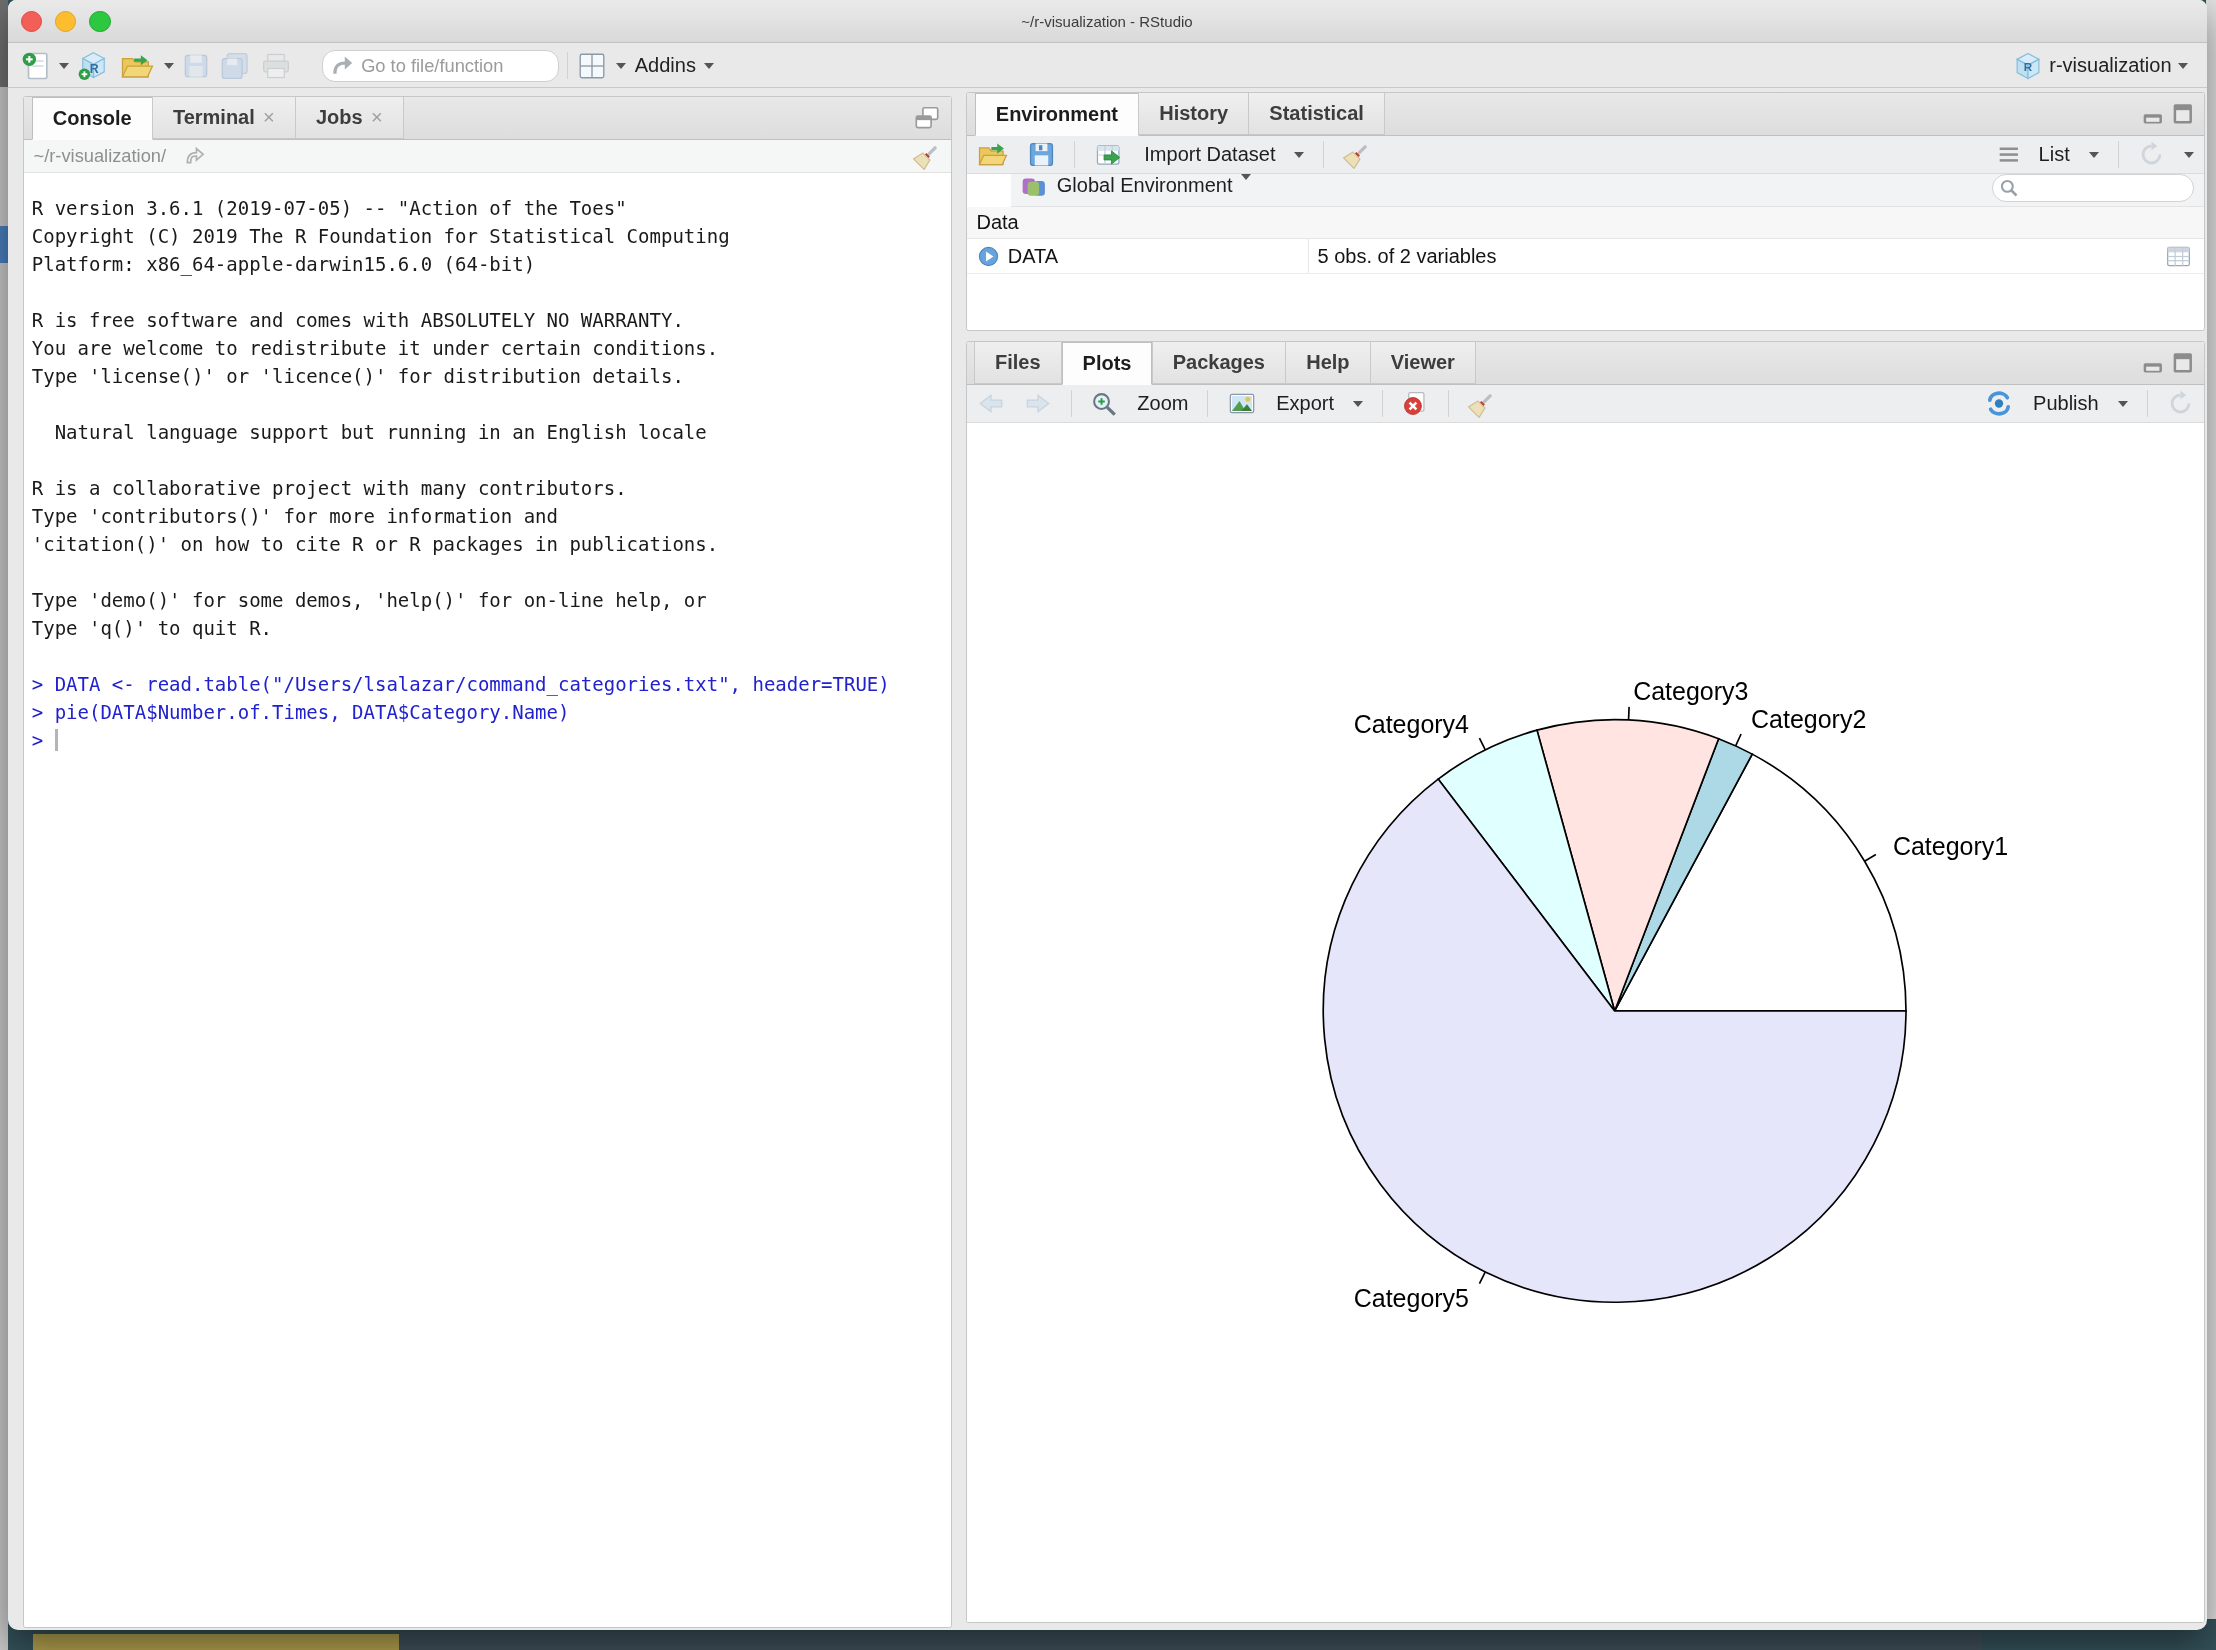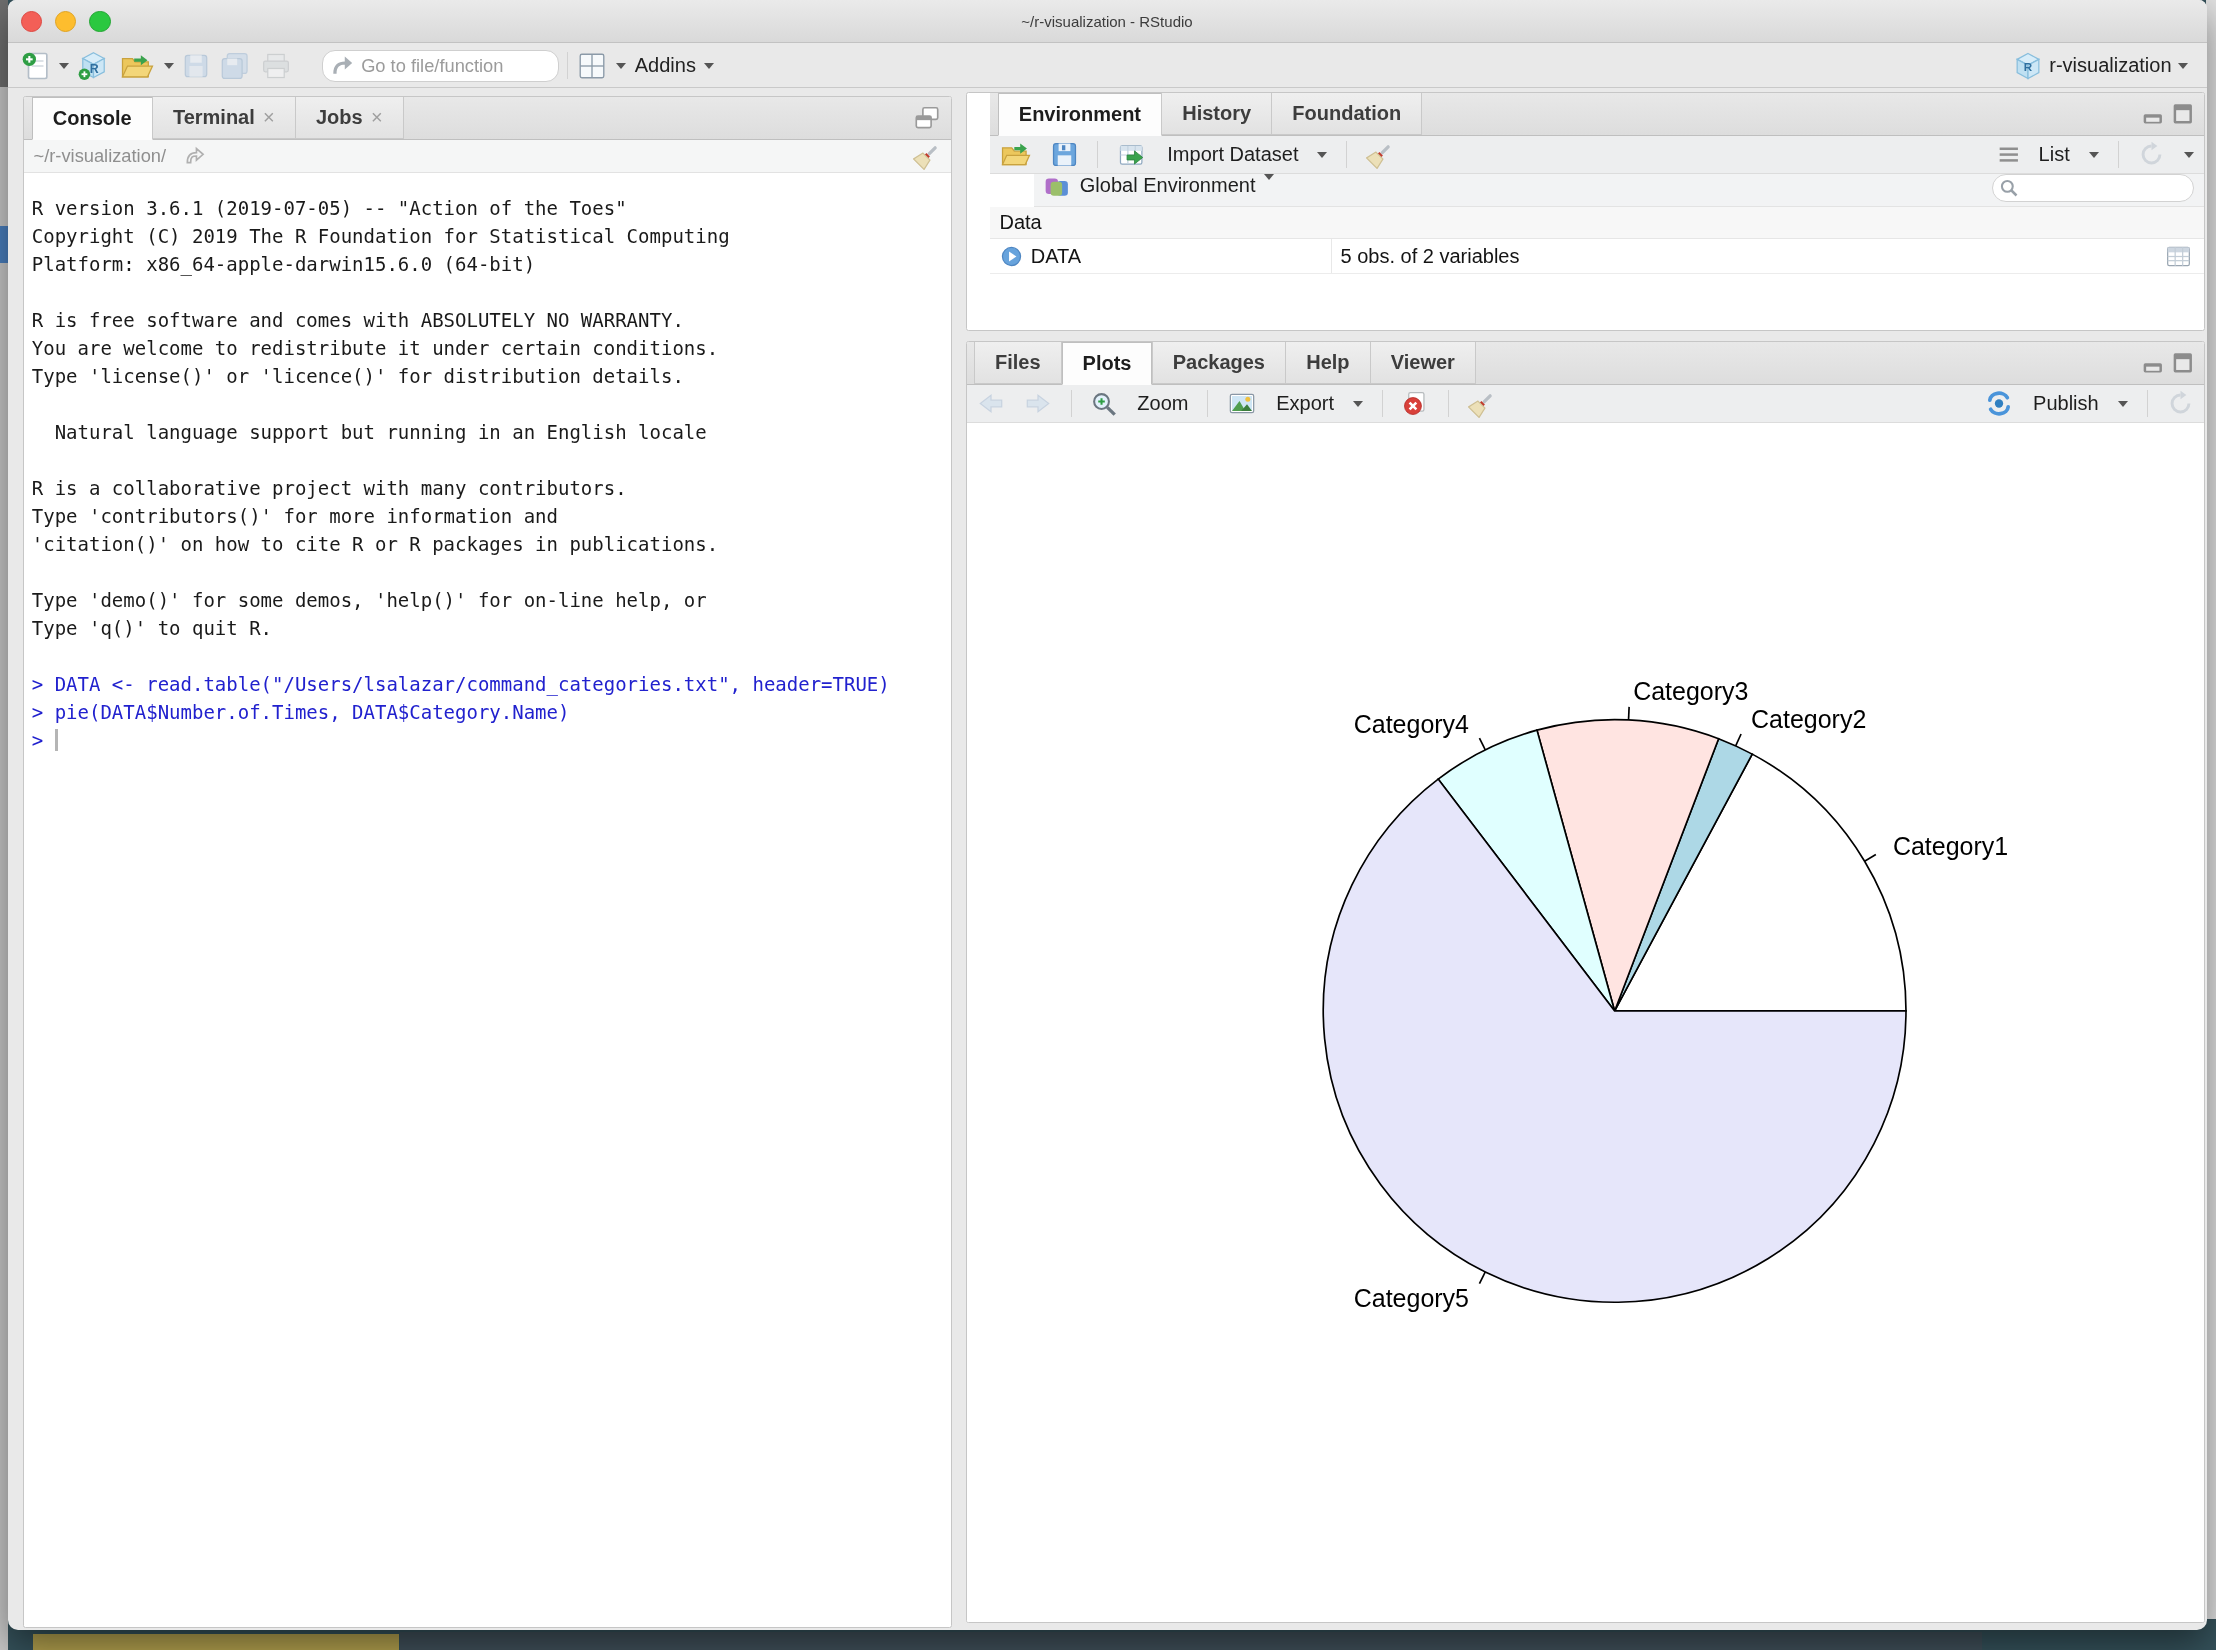--- a/index.html
+++ b/index.html
@@ -60,21 +60,21 @@
   #console-panel { left:15px; top:96px; width:929px; height:1532px; }
   .dir-row { height:33px; background:#f5f6f6; border-bottom:0.8px solid #e2e2e2; display:flex; align-items:center;
              padding:0 10px; gap:18px; font-size:18.3px; color:#8f8f8f; }
   .console-out { position:absolute; left:8.3px; right:5px; top:100px; font-family:"DejaVu Sans Mono",monospace;
                  font-size:19px; }
   .cline { height:28px; white-space:pre; color:#1a1a1a; }
   .cline.cmd, .cline.prompt { color:#2121ce; }
   .cursor { display:inline-block; width:3.3px; height:21.6px; background:#b5b5b5; vertical-align:-3.3px; }
 
   
-  #env-panel { left:958px; top:92px; width:1239px; height:239px;padding-left:23px; }
+  #env-panel { left:958px; top:92px; width:1239px; height:239px; }
   .scope-row { height:33px; background:#f2f3f4; border-bottom:0.8px solid #e3e3e3; display:flex; align-items:flex-start;
                padding:0 10px; gap:8.3px; font-size:20px; color:#1e1e1e;margin-left:44px; }
   .search-box { margin-left:auto; width:202px; height:28px; background:#fff; border:0.8px solid #d2d2d2;
                 border-radius:14px; display:flex; align-items:center; padding:0 6.7px; gap:5px; }
   .search-box input { border:none; outline:none; background:transparent; width:150px; font-size:16.7px; }
   .data-header { height:32px; background:#f7f7f7; border-bottom:0.8px solid #e6e6e6; display:flex; align-items:center;
                  padding:0 10px; font-size:20px; color:#141414; }
   .obj-row { position:relative; height:35px; background:#fff; border-bottom:0.8px solid #ececec; display:flex;
              align-items:center; padding:0 10px; gap:8.3px; font-size:20px; color:#141414; }
   .obj-row .col-div { position:absolute; left:341px; top:0; bottom:0; width:0.8px; background:#e8e8e8; }
@@ -264,21 +264,21 @@
 
   <div class="panel" id="env-panel">
     <div class="tabstrip">
       <span class="tab active">
         <span>Environment</span>
         </span>
       <span class="tab inactive">
         <span>History</span>
         </span>
       <span class="tab inactive">
-        <span>Foundation</span>
+        <span>Statistical</span>
         </span>
       <span class="strip-right">
         <span class="icon">
           <svg width="21.6" height="25" viewBox="0 0 26 30">
               <rect x="2" y="16" width="22" height="11" rx="2" fill="#8c8c8c"></rect>
               <rect x="5" y="20" width="16" height="5" fill="#e9e9e9"></rect>
             </svg>
           </span>
         <span class="icon">
           <svg width="21.6" height="25" viewBox="0 0 26 30">

